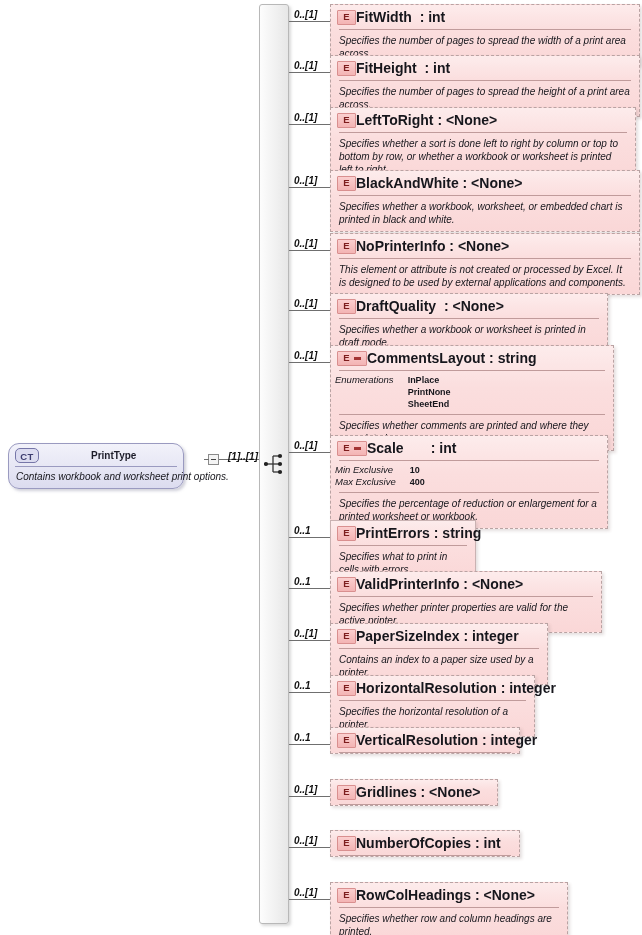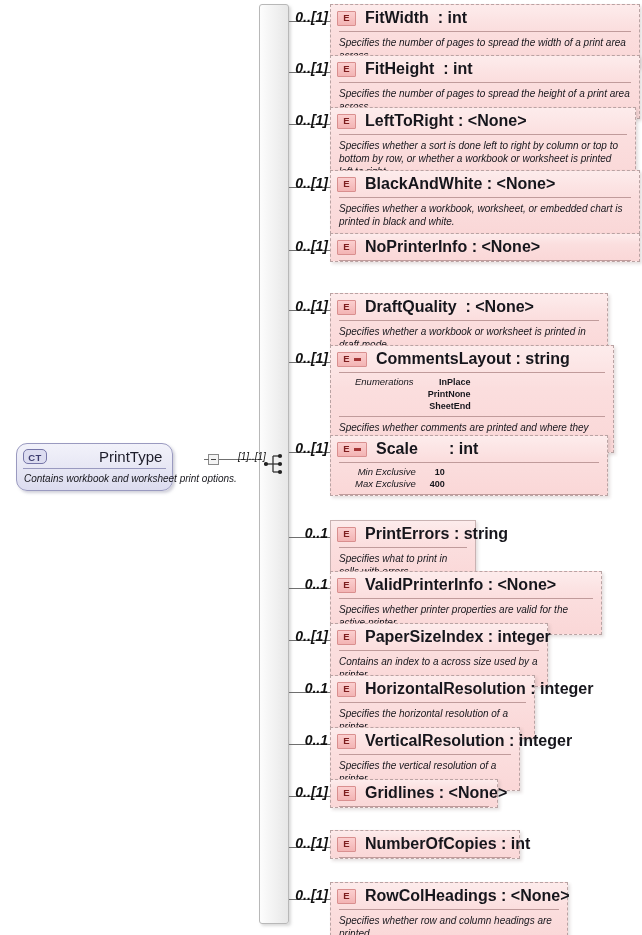--- a/index.html
+++ b/index.html
@@ -19,27 +19,26 @@
     position: relative;
     width: 642px;
     height: 935px;
   }
 
   
   .ct-node {
     position: absolute;
     left: 8px;
     top: 443px;
-    width: 157px;
+    width: 176px;
     border: 1px solid #9a9ac0;
     border-radius: 11px;
     background: linear-gradient(to bottom, #f2f2fa 0%, #e6e6f4 55%, #dcdcef 100%);
     box-shadow: 2px 2px 3px rgba(120,120,150,0.35);
     box-sizing: border-box;
-    margin-left: 8px;
   }
   .ct-head {
     display: flex;
     align-items: center;
     padding: 4px 6px 3px 6px;
   }
   .ct-badge {
     width: 24px;
     height: 15px;
     border: 1px solid #7676a8;
@@ -49,22 +48,22 @@
     font-size: 9.5px;
     font-weight: bold;
     letter-spacing: .3px;
     line-height: 15px;
     text-align: center;
     box-sizing: border-box;
     flex: 0 0 auto;
   }
   .ct-title {
     margin-left: 8px;
-    font-size: 15px;
-    font-weight: normal;
+    font-size: 10px;
+    font-weight: bold;
     color: #1d1d2a;
     white-space: nowrap;
     padding-left: 44px;
   }
   .ct-sep {
     height: 1px;
     background: #9a9ac0;
     margin: 0 6px;
   }
   .ct-doc {
@@ -92,25 +91,25 @@
     left: 2px;
     top: 4px;
     width: 5px;
     height: 1px;
     background: #444;
   }
 
   
   .ct-card {
     position: absolute;
-    left: 238px;
+    left: 228px;
     top: 451px;
     font-size: 10px;
     font-style: italic;
-    font-weight: normal;
+    font-weight: bold;
     color: #111;
     white-space: nowrap;
   }
 
   
   .hline {
     position: absolute;
     height: 1px;
     background: #6f6f6f;
   }
@@ -173,38 +172,36 @@
   .el-badge.plain { width: 19px; }
   .el-badge.restricted { width: 30px; }
   .el-badge .dash {
     display: inline-block;
     width: 7px;
     height: 3px;
     background: #a33434;
     margin-left: 4px;
   }
   .el-name {
-    margin-left: 9px;
-    font-size: 16px;
+    font-size: 14px;
     font-weight: bold;
     color: #16161c;
     white-space: pre;
     text-align: right;
   }
   .el-sep {
     height: 1px;
     background: #c09b9b;
     margin: 1px 8px 0 8px;
   }
   .el-facets {
     display: table;
-    padding: 3px 8px 3px 24px;
+    padding: 3px 8px 3px 4px;
     font-size: 9.5px;
     color: #16161c;
-    text-align: right;
   }
   .facet-row { display: table-row; }
   .facet-label {
     display: table-cell;
     font-style: italic;
     padding-right: 14px;
     white-space: nowrap;
     line-height: 12px;
   }
   .facet-values {
@@ -225,26 +222,26 @@
     padding: 4px 8px 5px 8px;
     font-size: 10px;
     font-style: italic;
     color: #16161c;
     line-height: 13px;
   }
 
   
   .card {
     position: absolute;
-    font-size: 14px;
+    font-size: 10px;
     font-style: italic;
     font-weight: bold;
     color: #111;
     white-space: nowrap;
-    text-align: right;
+    text-align: left;
     width: 34px;
   }
 </style>
 </head>
 <body>
 
 <div id="canvas">
 
   <div class="band"></div>
 
@@ -326,20 +323,21 @@
       <div class="hline" style="left: 289px; top: 187px; width: 41px;"></div>
       <div class="card" style="left: 294px; top: 175px;">0..[1]</div>
       <div class="el dashed" style="left: 330px; top: 233px; width: 310px;">
         <div class="el-head">
           <div class="el-badge plain">
             <span>E</span>
           </div>
           <div class="el-name">NoPrinterInfo : &lt;None&gt;</div>
         </div>
         <div class="el-sep"></div>
+        <div class="el-doc">This element or attribute is not created or processed by Excel. It is designed to be used by external applications and components.</div>
       </div>
       <div class="hline" style="left: 289px; top: 250px; width: 41px;"></div>
       <div class="card" style="left: 294px; top: 238px;">0..[1]</div>
       <div class="el dashed" style="left: 330px; top: 293px; width: 278px;">
         <div class="el-head">
           <div class="el-badge plain">
             <span>E</span>
           </div>
           <div class="el-name">DraftQuality  : &lt;None&gt;</div>
         </div>
@@ -383,20 +381,21 @@
           <div class="facet-row">
             <div class="facet-label">Min Exclusive</div>
             <div class="facet-value">10</div>
           </div>
           <div class="facet-row">
             <div class="facet-label">Max Exclusive</div>
             <div class="facet-value">400</div>
           </div>
         </div>
         <div class="el-sep"></div>
+        <div class="el-doc">Specifies the percentage of reduction or enlargement for a printed worksheet or workbook.</div>
       </div>
       <div class="hline" style="left: 289px; top: 452px; width: 41px;"></div>
       <div class="card" style="left: 294px; top: 440px;">0..[1]</div>
       <div class="el solid" style="left: 330px; top: 520px; width: 146px;">
         <div class="el-head">
           <div class="el-badge plain">
             <span>E</span>
           </div>
           <div class="el-name">PrintErrors : string</div>
         </div>
@@ -418,21 +417,21 @@
       <div class="hline" style="left: 289px; top: 588px; width: 41px;"></div>
       <div class="card" style="left: 294px; top: 576px;">0..1</div>
       <div class="el dashed" style="left: 330px; top: 623px; width: 218px;">
         <div class="el-head">
           <div class="el-badge plain">
             <span>E</span>
           </div>
           <div class="el-name">PaperSizeIndex : integer</div>
         </div>
         <div class="el-sep"></div>
-        <div class="el-doc">Contains an index to a across size used by a printer.</div>
+        <div class="el-doc">Contains an index to a paper size used by a printer.</div>
       </div>
       <div class="hline" style="left: 289px; top: 640px; width: 41px;"></div>
       <div class="card" style="left: 294px; top: 628px;">0..[1]</div>
       <div class="el dashed" style="left: 330px; top: 675px; width: 205px;">
         <div class="el-head">
           <div class="el-badge plain">
             <span>E</span>
           </div>
           <div class="el-name">HorizontalResolution : integer</div>
         </div>
@@ -442,21 +441,20 @@
       <div class="hline" style="left: 289px; top: 692px; width: 41px;"></div>
       <div class="card" style="left: 294px; top: 680px;">0..1</div>
       <div class="el dashed" style="left: 330px; top: 727px; width: 190px;">
         <div class="el-head">
           <div class="el-badge plain">
             <span>E</span>
           </div>
           <div class="el-name">VerticalResolution : integer</div>
         </div>
         <div class="el-sep"></div>
-        <div class="el-doc">Specifies the vertical resolution of a printer.</div>
       </div>
       <div class="hline" style="left: 289px; top: 744px; width: 41px;"></div>
       <div class="card" style="left: 294px; top: 732px;">0..1</div>
       <div class="el dashed" style="left: 330px; top: 779px; width: 168px;">
         <div class="el-head">
           <div class="el-badge plain">
             <span>E</span>
           </div>
           <div class="el-name">Gridlines : &lt;None&gt;</div>
         </div>

